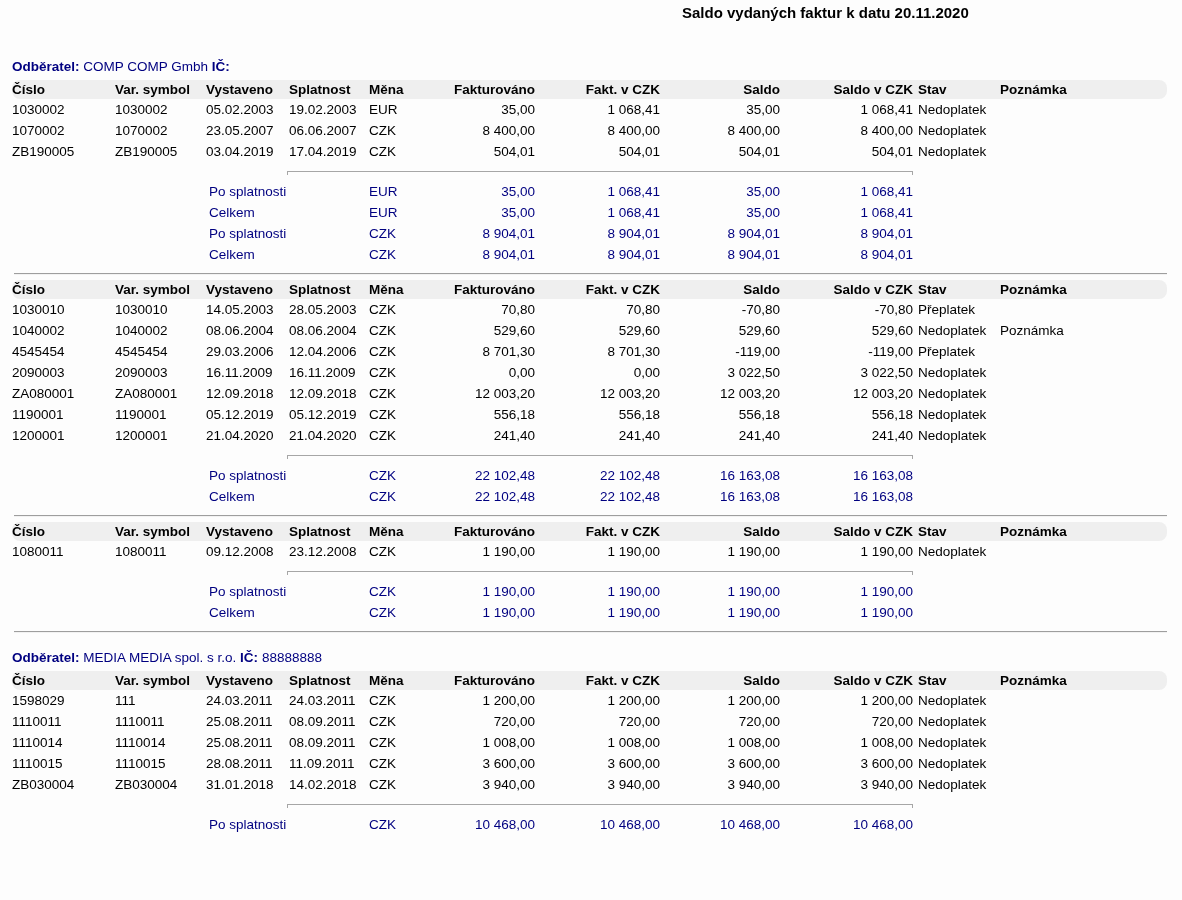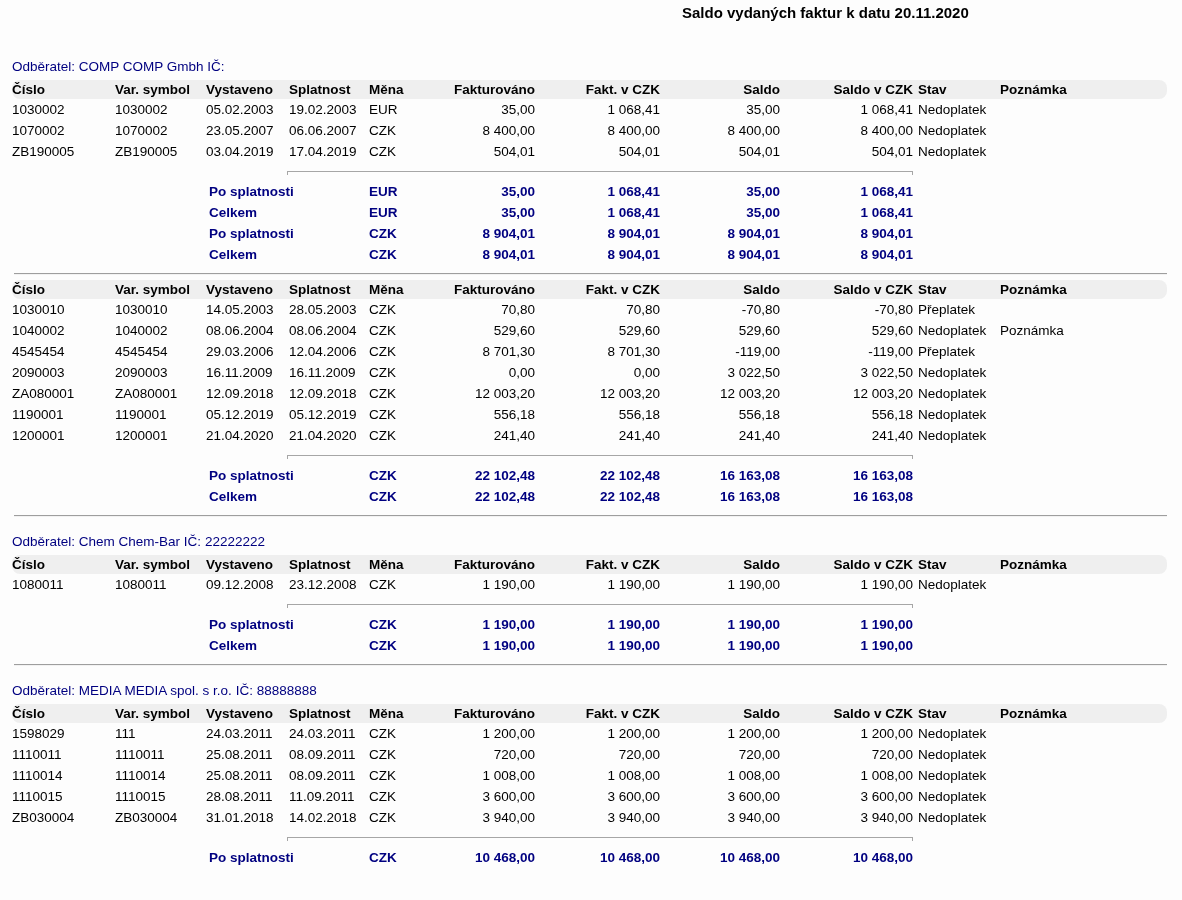--- a/index.html
+++ b/index.html
@@ -22,21 +22,21 @@
   .report-title{
     font-size:15px;font-weight:bold;
     margin:3px 0 0 670px;height:19px;line-height:19px;
     white-space:nowrap;
   }
   .customer-line{
     margin-top:16px;height:17px;line-height:17px;
     color:var(--accent);white-space:nowrap;
   }
   .customer-section.first .customer-line{margin-top:36px;}
-  .customer-line .lbl{font-weight:normal;}
+  .customer-line .lbl{font-weight:bold;}
   .grid{
     display:grid;
     grid-template-columns:103px 91px 83px 80px 66px 100px 125px 120px 133px 87px 80px 1fr;
     white-space:nowrap;
     border-radius:8px;
   }
   .header-row{
     margin-top:5px;height:19px;line-height:19px;
     background:var(--header-bg);font-weight:bold;
   }
@@ -45,21 +45,21 @@
   .c-stav{padding-left:5px;}
   .totals{margin-top:9px;}
   .cap{
     margin-left:275px;width:626px;height:4px;
     box-sizing:border-box;
     border:1px solid var(--line);border-bottom:none;
   }
   .totals-rows{margin-top:6px;}
   .total-row{
     height:21px;line-height:21px;
-    color:var(--accent);font-weight:bold;
+    color:var(--accent);font-weight:normal;
   }
   .t-label{grid-column:3 / 5;padding-left:3px;}
   .t-mena{grid-column:5;}
   .t-n1{grid-column:6;}
   .t-n2{grid-column:7;}
   .t-n3{grid-column:8;}
   .t-n4{grid-column:9;}
   hr.sep{
     margin:8px 0 0 2px;width:1153px;height:0;
     border:none;
@@ -311,26 +311,20 @@
     <span class="num t-n2">22 102,48</span>
     <span class="num t-n3">16 163,08</span>
     <span class="num t-n4">16 163,08</span>
   </div>
 </div>
     </div>
     <hr class="sep">
   </section>
 
   <section class="customer-section">
-    <div class="customer-line">
-      <span class="lbl">Odběratel:</span>
-      <span>Chem Chem-Bar</span>
-      <span class="lbl">IČ:</span>
-      <span>22222222</span>
-    </div>
     <div class="grid header-row">
       <span>Číslo</span>
       <span>Var. symbol</span>
       <span>Vystaveno</span>
       <span>Splatnost</span>
       <span>Měna</span>
       <span class="num">Fakturováno</span>
       <span class="num">Fakt. v CZK</span>
       <span class="num">Saldo</span>
       <span class="num">Saldo v CZK</span>

